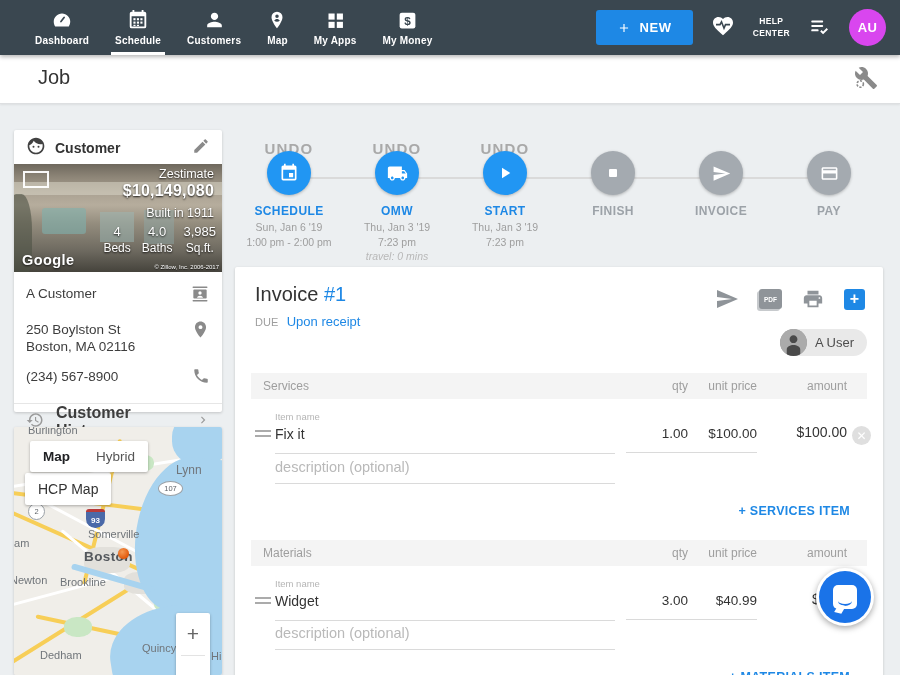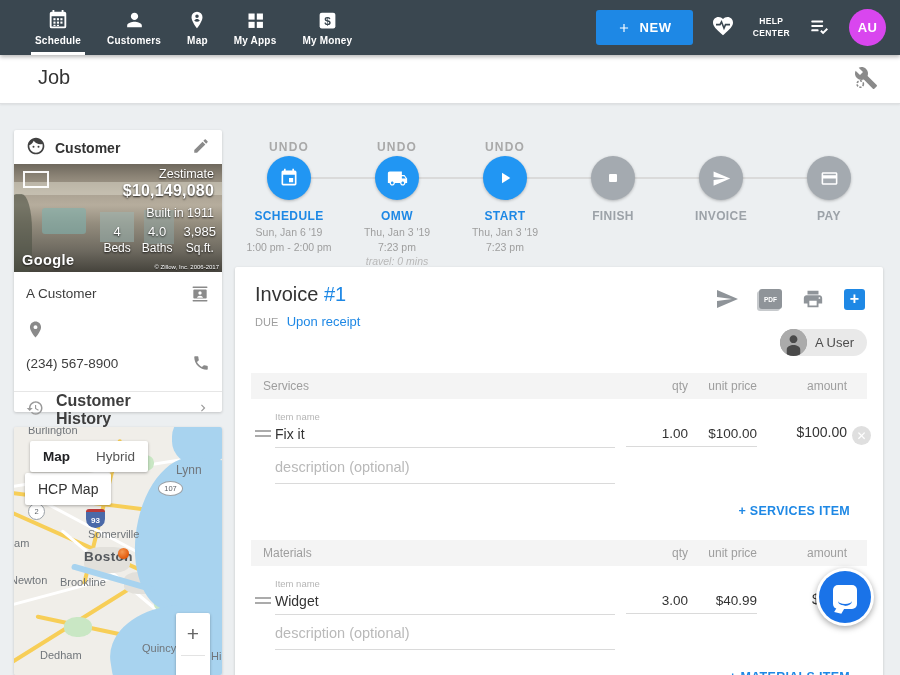--- a/index.html
+++ b/index.html
@@ -94,21 +94,21 @@
   .zoomctl{position:absolute;right:12px;top:186px;width:34px;background:#fff;box-shadow:0 1px 3px rgba(0,0,0,.3);
     border-radius:2px;z-index:5;}
   .zbtn{height:42px;display:flex;align-items:center;justify-content:center;font-size:21px;color:#666;cursor:pointer;}
   .zdiv{height:1px;background:#E3E3E3;margin:0 5px;}
 
   
   .workflow{position:absolute;left:235px;top:140px;width:648px;height:122px;}
   .wf-line{position:absolute;left:54px;right:54px;top:37px;height:2px;background:#DADADA;}
   .steps{display:flex;position:relative;}
   .step{width:108px;display:flex;flex-direction:column;align-items:center;}
-  .undo{height:11px;font-size:12px;color:#A9A9A9;font-weight:bold;letter-spacing:1.2px;margin-bottom:5px;cursor:pointer;}
+  .undo{height:11px;font-size:15px;color:#A9A9A9;font-weight:bold;letter-spacing:1.2px;cursor:pointer;}
   .wcircle{width:44px;height:44px;border-radius:50%;display:flex;align-items:center;justify-content:center;
     z-index:2;box-shadow:0 1px 3px rgba(0,0,0,.25);cursor:pointer;}
   .done .wcircle{background:#2196F3;}
   .pending .wcircle{background:#A4AAB0;}
   .wlabel{margin-top:9px;font-size:12px;font-weight:bold;letter-spacing:.4px;}
   .done .wlabel{color:#1E88E5;} .pending .wlabel{color:#9CA2A8;}
   .wsub{font-size:10.5px;color:#9E9E9E;line-height:1.4;text-align:center;margin-top:2px;}
   .wsub .trav{font-style:italic;color:#B8B8B8;}
 
   
@@ -132,21 +132,21 @@
   .band-services{top:106px;} .band-materials{top:273px;}
   .band-name{position:absolute;left:12px;top:6px;}
   .colh{position:absolute;top:6px;}
   .c-qty{right:179px;} .c-price{right:110px;} .c-amount{right:20px;}
 
   .item-row{position:absolute;left:16px;right:16px;height:56px;}
   .row-services{top:138px;} .row-materials{top:305px;}
   .drag{position:absolute;left:4px;top:25px;width:16px;cursor:grab;}
   .drag span{display:block;height:2px;background:#ABABAB;margin-bottom:3px;}
   .iname-label{position:absolute;left:24px;top:6px;font-size:9.5px;color:#B5B5B5;}
-  .fld{position:absolute;top:21px;font-size:14px;color:#333;padding-bottom:5px;border-bottom:1px solid #DADADA;cursor:text;}
+  .fld{position:absolute;top:21px;font-size:14px;color:#333;padding-bottom:11px;border-bottom:1px solid #DADADA;cursor:text;}
   .iname{left:24px;width:340px;}
   .iqty{right:179px;width:62px;text-align:right;font-size:13.5px;}
   .iprice{right:110px;width:70px;text-align:right;font-size:13.5px;}
   .iamount{position:absolute;right:20px;top:19px;width:90px;text-align:right;font-size:14px;color:#333;}
   .remove{position:absolute;right:-4px;top:21px;width:19px;height:19px;border-radius:50%;background:#DFDFDF;
     color:#fff;display:flex;align-items:center;justify-content:center;font-size:12px;font-weight:bold;cursor:pointer;}
   .desc-input{position:absolute;left:40px;width:340px;border:none;outline:none;background:transparent;
     border-bottom:1px solid #DADADA;font-size:14.5px;color:#701a75;padding:0 0 8px;font-family:inherit;}
   .desc-input::placeholder{color:#B9B9B9;}
   .desc-services{top:192px;} .desc-materials{top:358px;}
@@ -162,20 +162,29 @@
     transform:skewX(-18deg) rotate(14deg);}
   .chat-smile{position:absolute;left:5px;top:11px;width:14px;height:8px;border-bottom:2px solid #1A73E8;border-radius:50%;}
 </style>
 </head>
 <body>
 
 <div class="screen">
 
   <div class="topnav">
     <div class="nav-items">
+      <div class="nav-item">
+        <span class="nicon">
+          <svg width="24" height="22" viewBox="0 0 24 24">
+              <path fill="#fff" d="M12 5C7 5 3 9 3 14c0 1.9.6 3.7 1.6 5.1h14.8A8.9 8.9 0 0 0 21 14c0-5-4-9-9-9z"></path>
+              <rect x="11.2" y="7.5" width="1.9" height="7.5" rx="1" fill="#3A4750" transform="rotate(38 12 12)"></rect>
+            </svg>
+        </span>
+        <span class="nlabel">Dashboard</span>
+      </div>
       <div class="nav-item active">
         <span class="nicon">
           <svg width="22" height="22" viewBox="0 0 24 24">
               <path fill="#fff" d="M19 3h-1V1h-2v2H8V1H6v2H5a2 2 0 0 0-2 2v14a2 2 0 0 0 2 2h14a2 2 0 0 0 2-2V5a2 2 0 0 0-2-2zm0 16H5V8h14v11z"></path>
               <g fill="#fff">
                 <rect x="7" y="10" width="2.3" height="2.3"></rect>
                 <rect x="10.8" y="10" width="2.3" height="2.3"></rect>
                 <rect x="14.6" y="10" width="2.3" height="2.3"></rect>
                 <rect x="7" y="13.7" width="2.3" height="2.3"></rect>
                 <rect x="10.8" y="13.7" width="2.3" height="2.3"></rect>
@@ -314,20 +323,24 @@
         <span class="txt">A Customer</span>
         <span>
           <svg width="20" height="20" viewBox="0 0 24 24" fill="#8A8A8A">
               <rect x="3" y="3" width="18" height="1.8" rx=".9"></rect>
               <rect x="3" y="19.2" width="18" height="1.8" rx=".9"></rect>
               <path d="M5 6.5h14a1 1 0 0 1 1 1v9a1 1 0 0 1-1 1H5a1 1 0 0 1-1-1v-9a1 1 0 0 1 1-1zm7 2.3a2 2 0 1 0 0 4 2 2 0 0 0 0-4zm-3.6 7.7h7.2c-.3-1.6-1.8-2.5-3.6-2.5s-3.3.9-3.6 2.5z" fill="#8A8A8A" fill-rule="evenodd"></path>
             </svg>
         </span>
       </div>
       <div class="crow r2">
+        <span class="txt">
+          <div>250 Boylston St</div>
+          <div>Boston, MA 02116</div>
+        </span>
         <span>
           <svg width="19" height="19" viewBox="0 0 24 24">
               <path fill="#8A8A8A" d="M12 2C8.13 2 5 5.13 5 9c0 5.25 7 13 7 13s7-7.75 7-13c0-3.87-3.13-7-7-7zm0 9.5a2.5 2.5 0 1 1 0-5 2.5 2.5 0 0 1 0 5z"></path>
             </svg>
         </span>
       </div>
       <div class="crow r3">
         <span class="txt">(234) 567-8900</span>
         <span>
           <svg width="18" height="18" viewBox="0 0 24 24">

